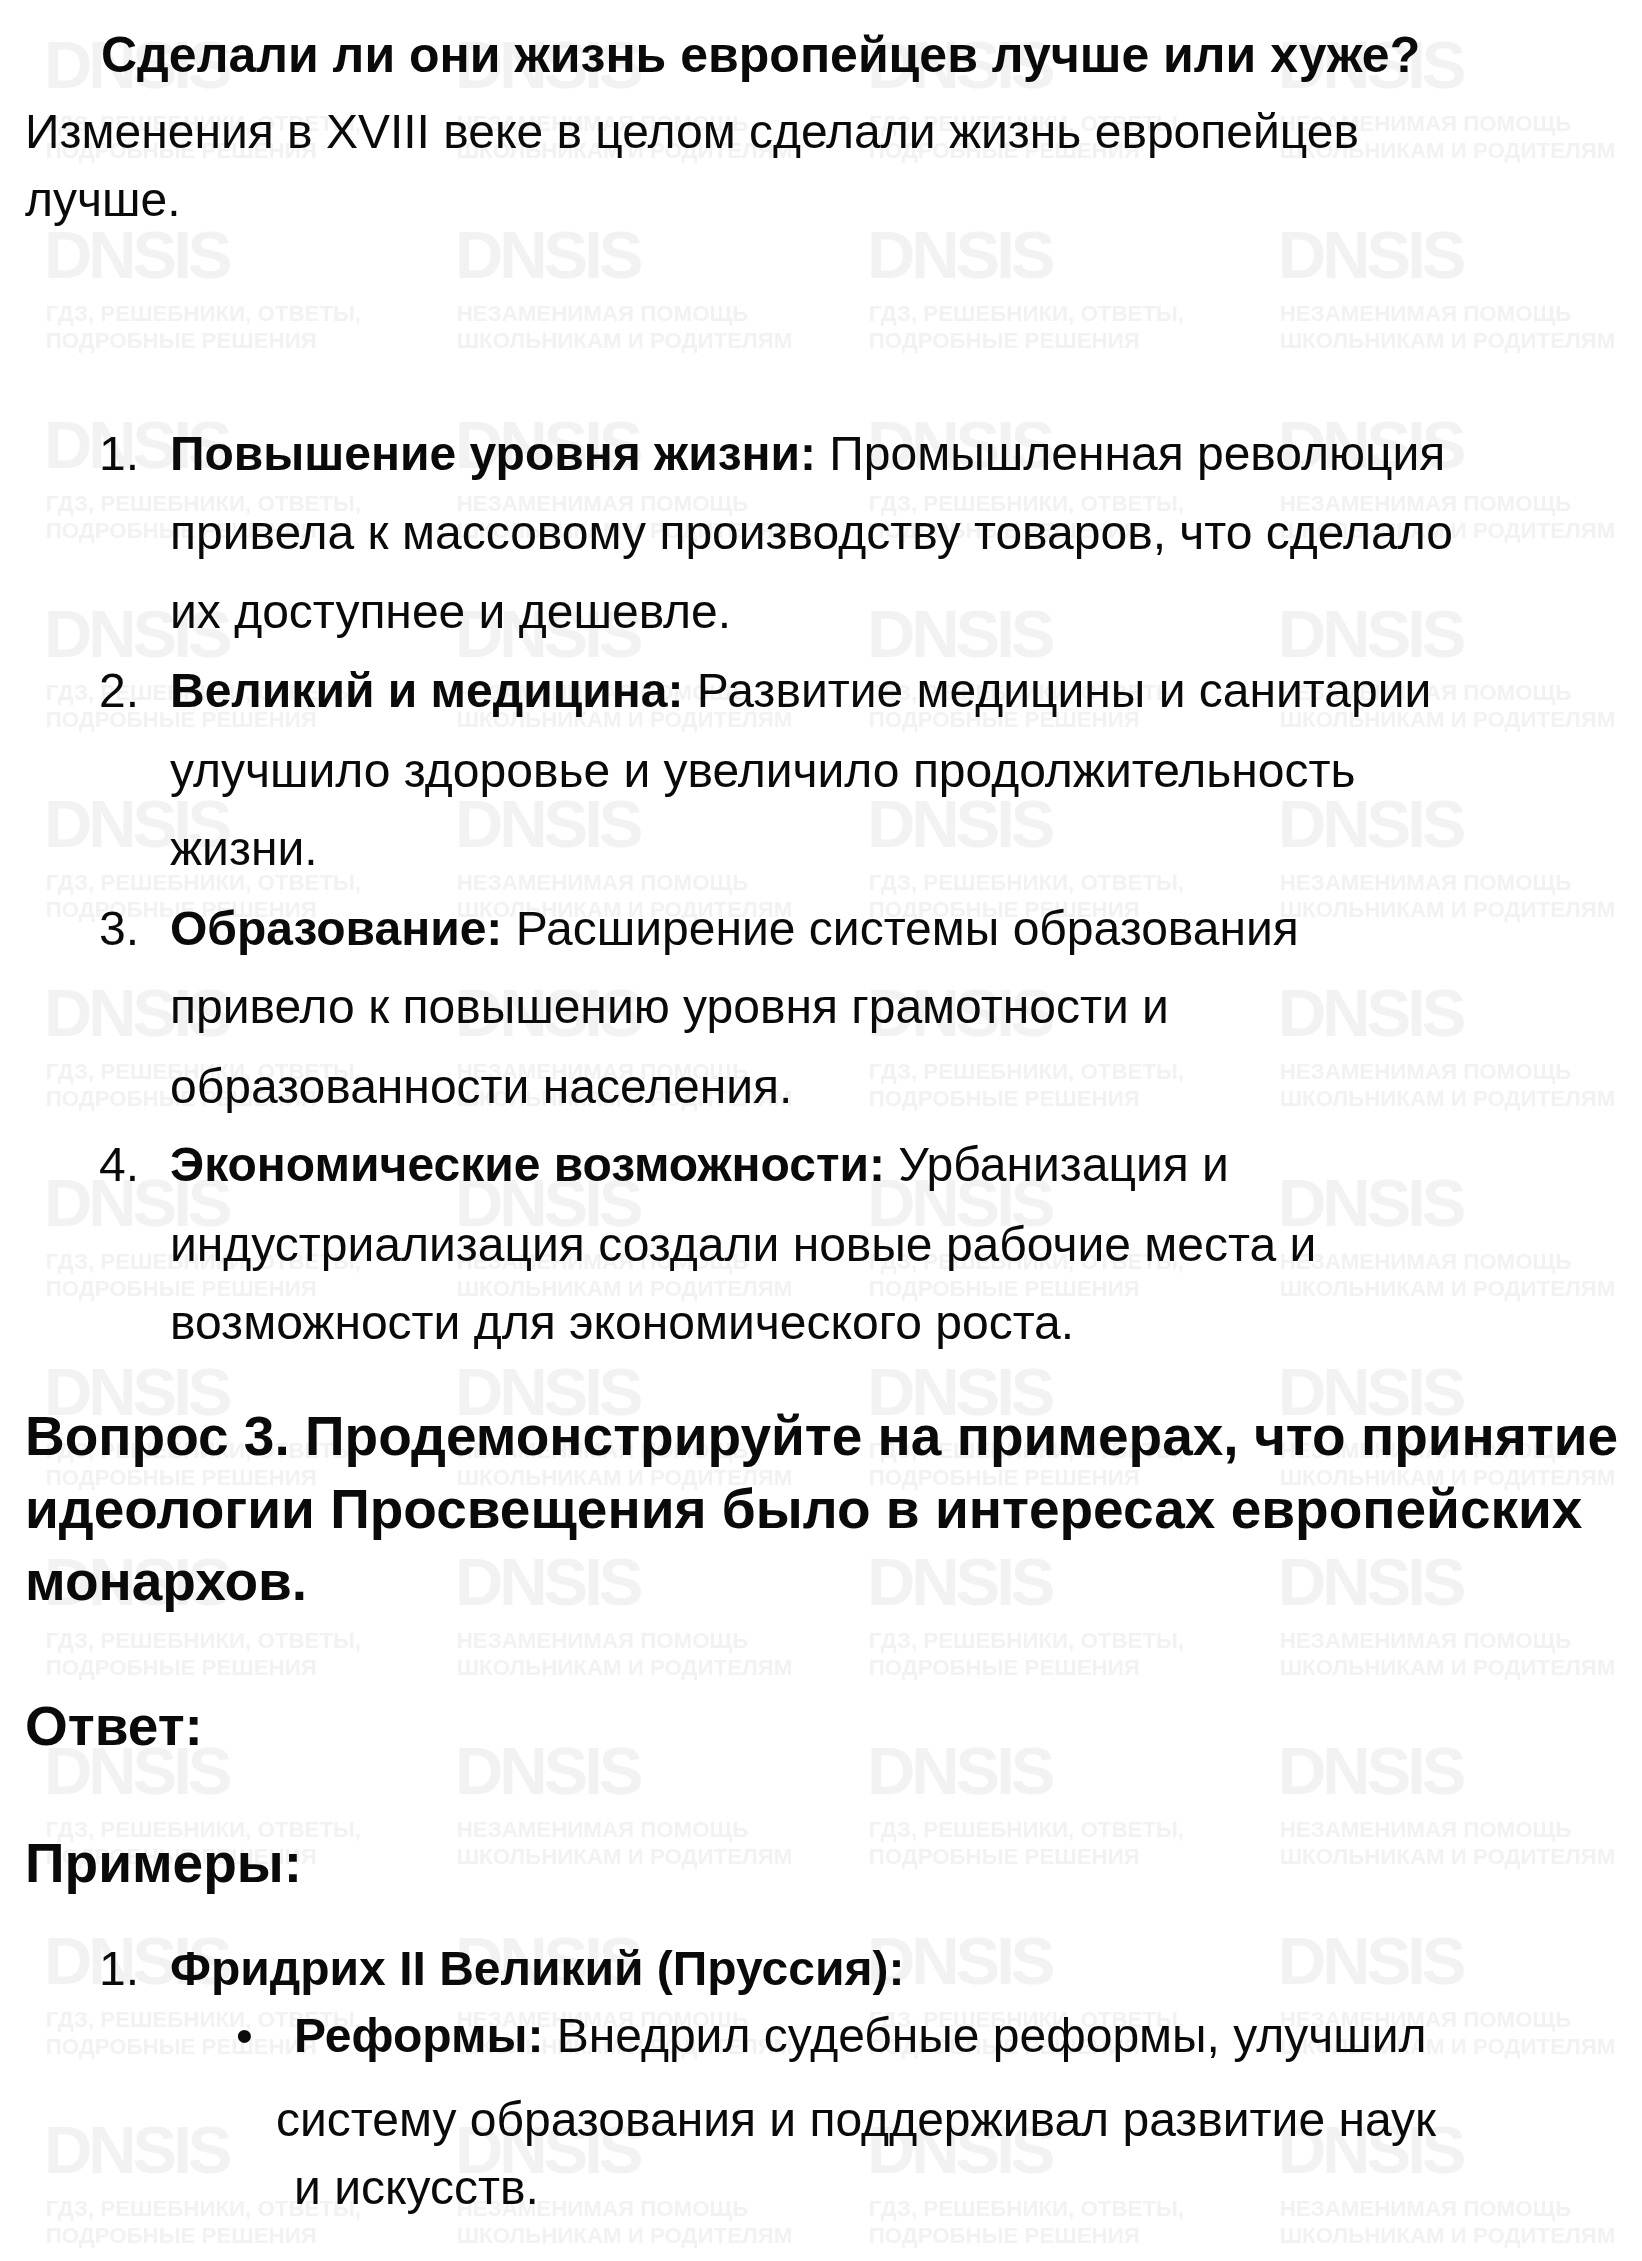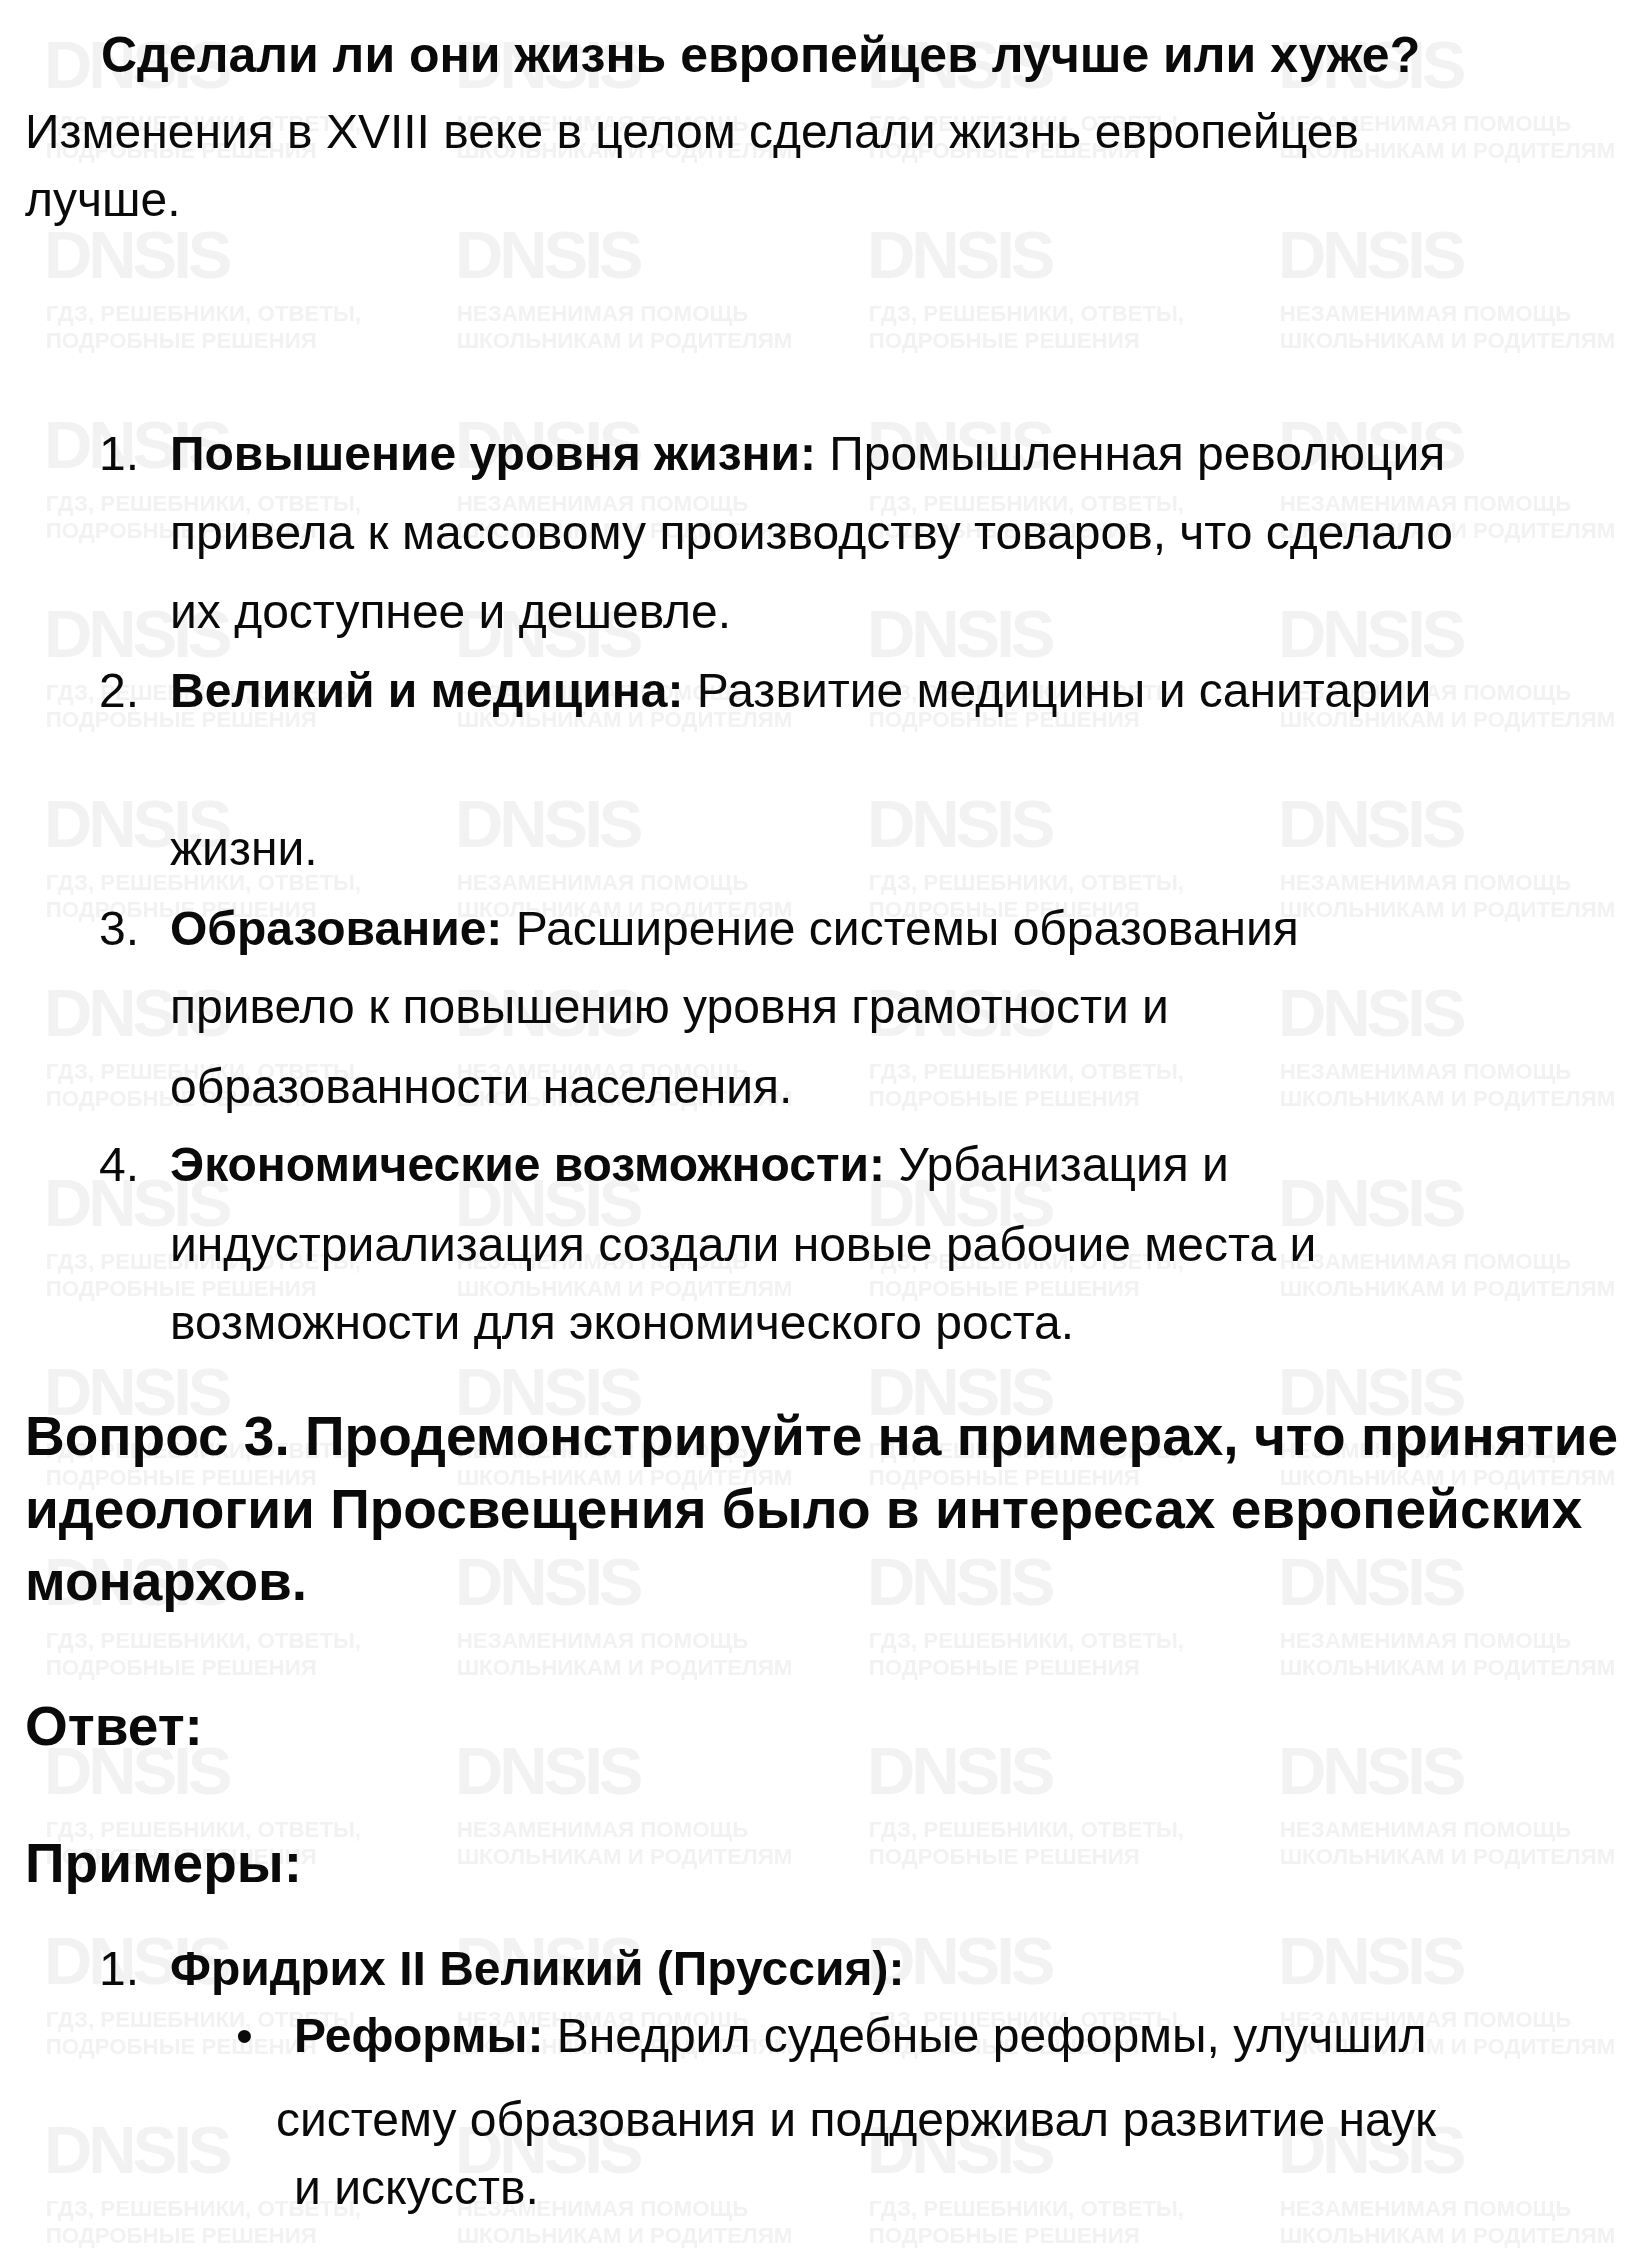--- a/index.html
+++ b/index.html
@@ -384,20 +384,21 @@
   <div class="line t-body" style="top:430px;left:170px;">
     <b>Повышение уровня жизни:</b><span> Промышленная революция</span>
   </div>
   <div class="line t-body" style="top:509px;left:170px;">привела к массовому производству товаров, что сделало</div>
   <div class="line t-body" style="top:588px;left:170px;">их доступнее и дешевле.</div>
 
   <div class="line t-body num" style="top:667px;left:99px;">2.</div>
   <div class="line t-body" style="top:667px;left:170px;">
     <b>Великий и медицина:</b><span> Развитие медицины и санитарии</span>
   </div>
+  <div class="line t-body" style="top:747px;left:170px;">улучшило здоровье и увеличило продолжительность</div>
   <div class="line t-body" style="top:825px;left:170px;">жизни.</div>
 
   <div class="line t-body num" style="top:905px;left:99px;">3.</div>
   <div class="line t-body" style="top:905px;left:170px;">
     <b>Образование:</b><span> Расширение системы образования</span>
   </div>
   <div class="line t-body" style="top:983px;left:170px;">привело к повышению уровня грамотности и</div>
   <div class="line t-body" style="top:1063px;left:170px;">образованности населения.</div>
 
   <div class="line t-body num" style="top:1141px;left:99px;">4.</div>

